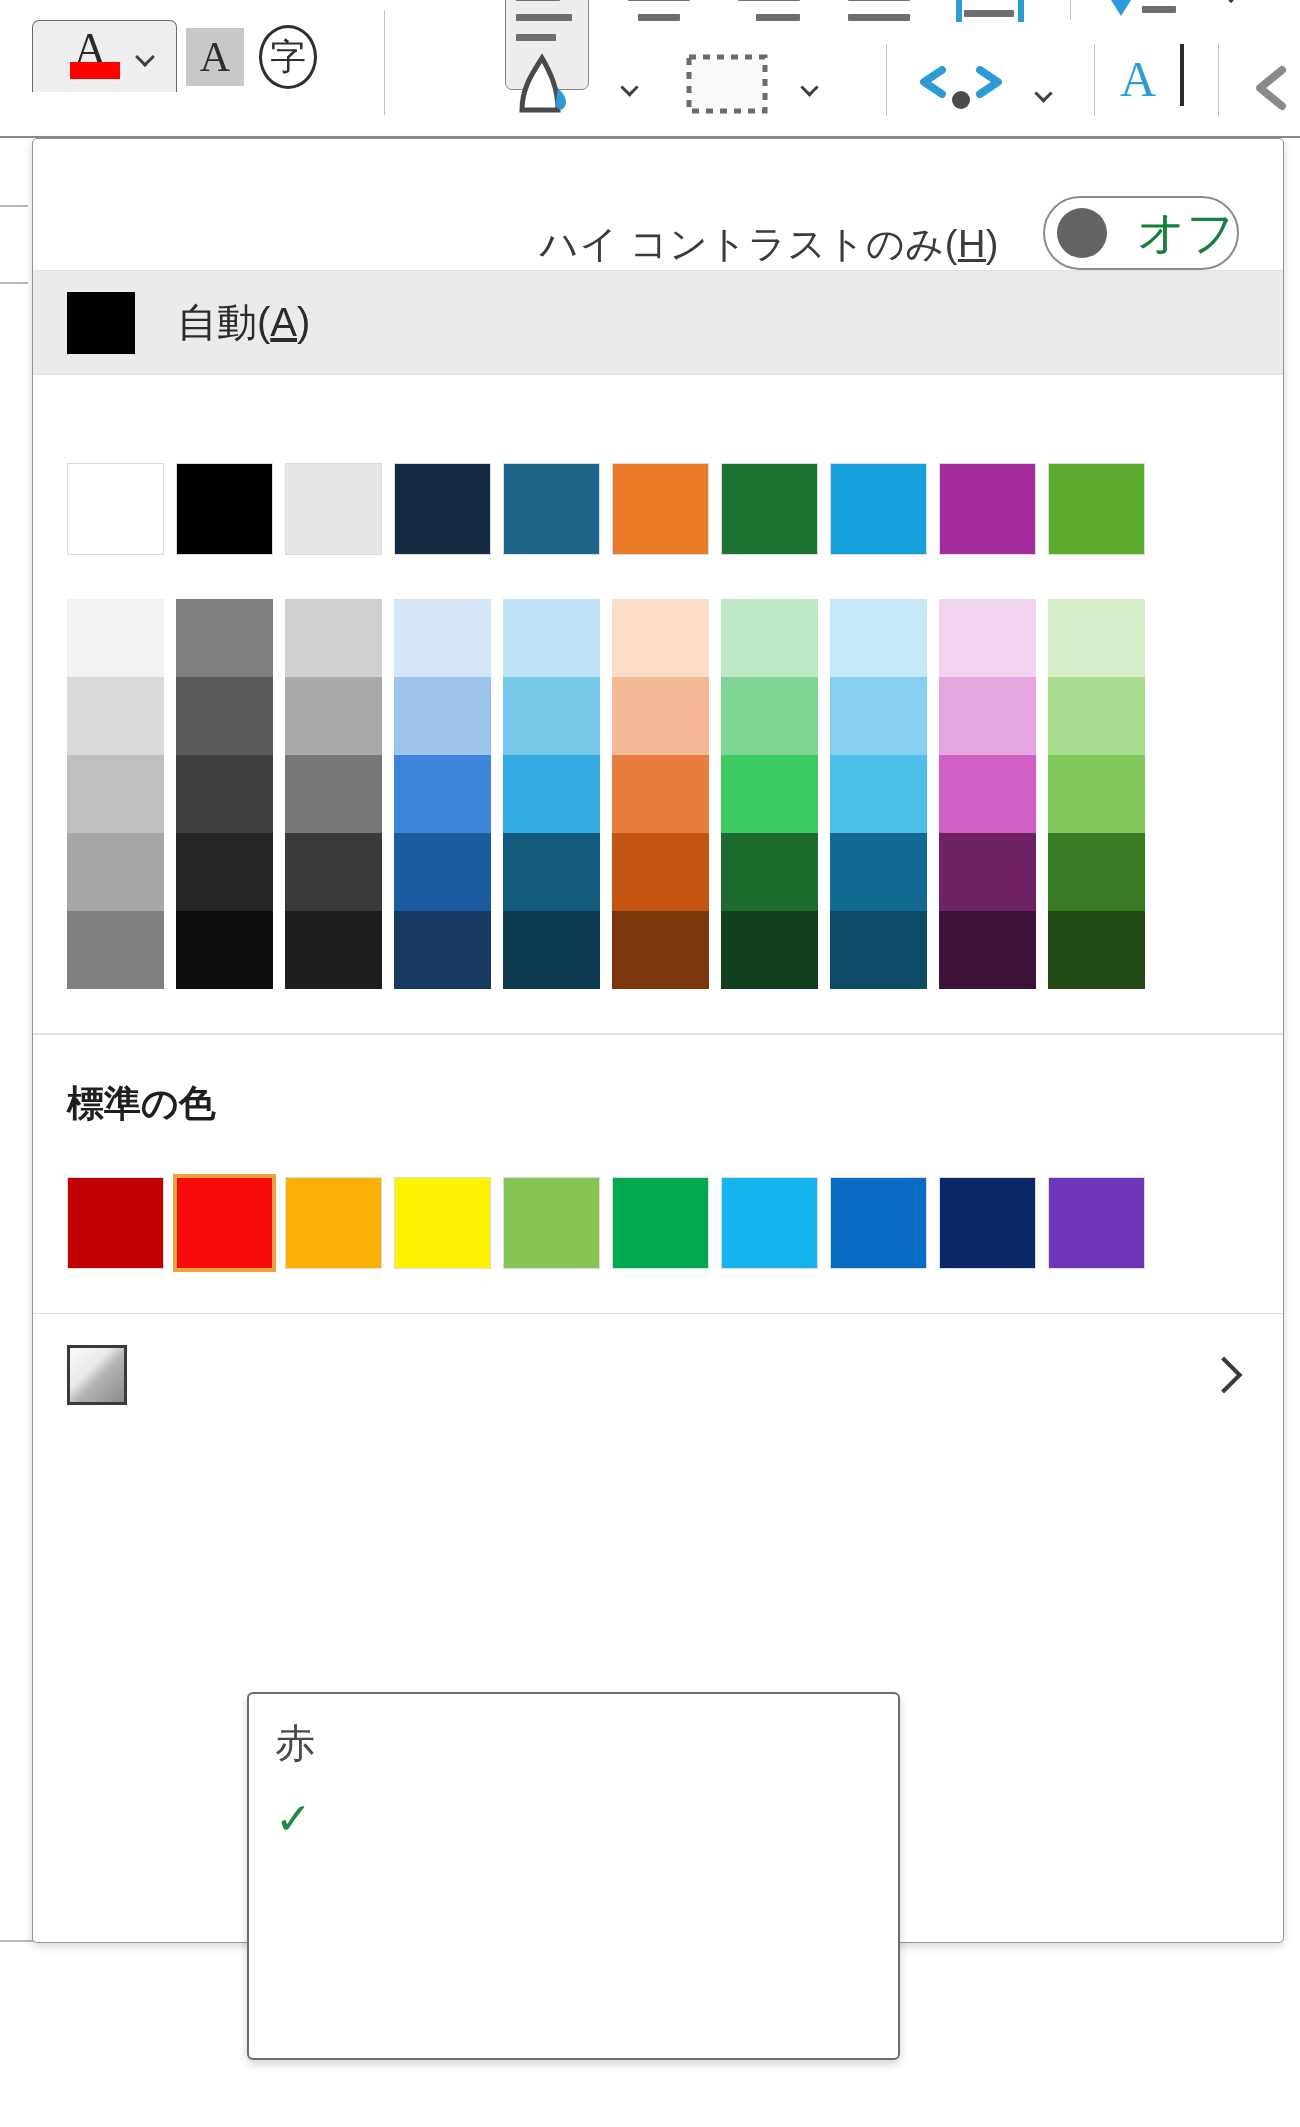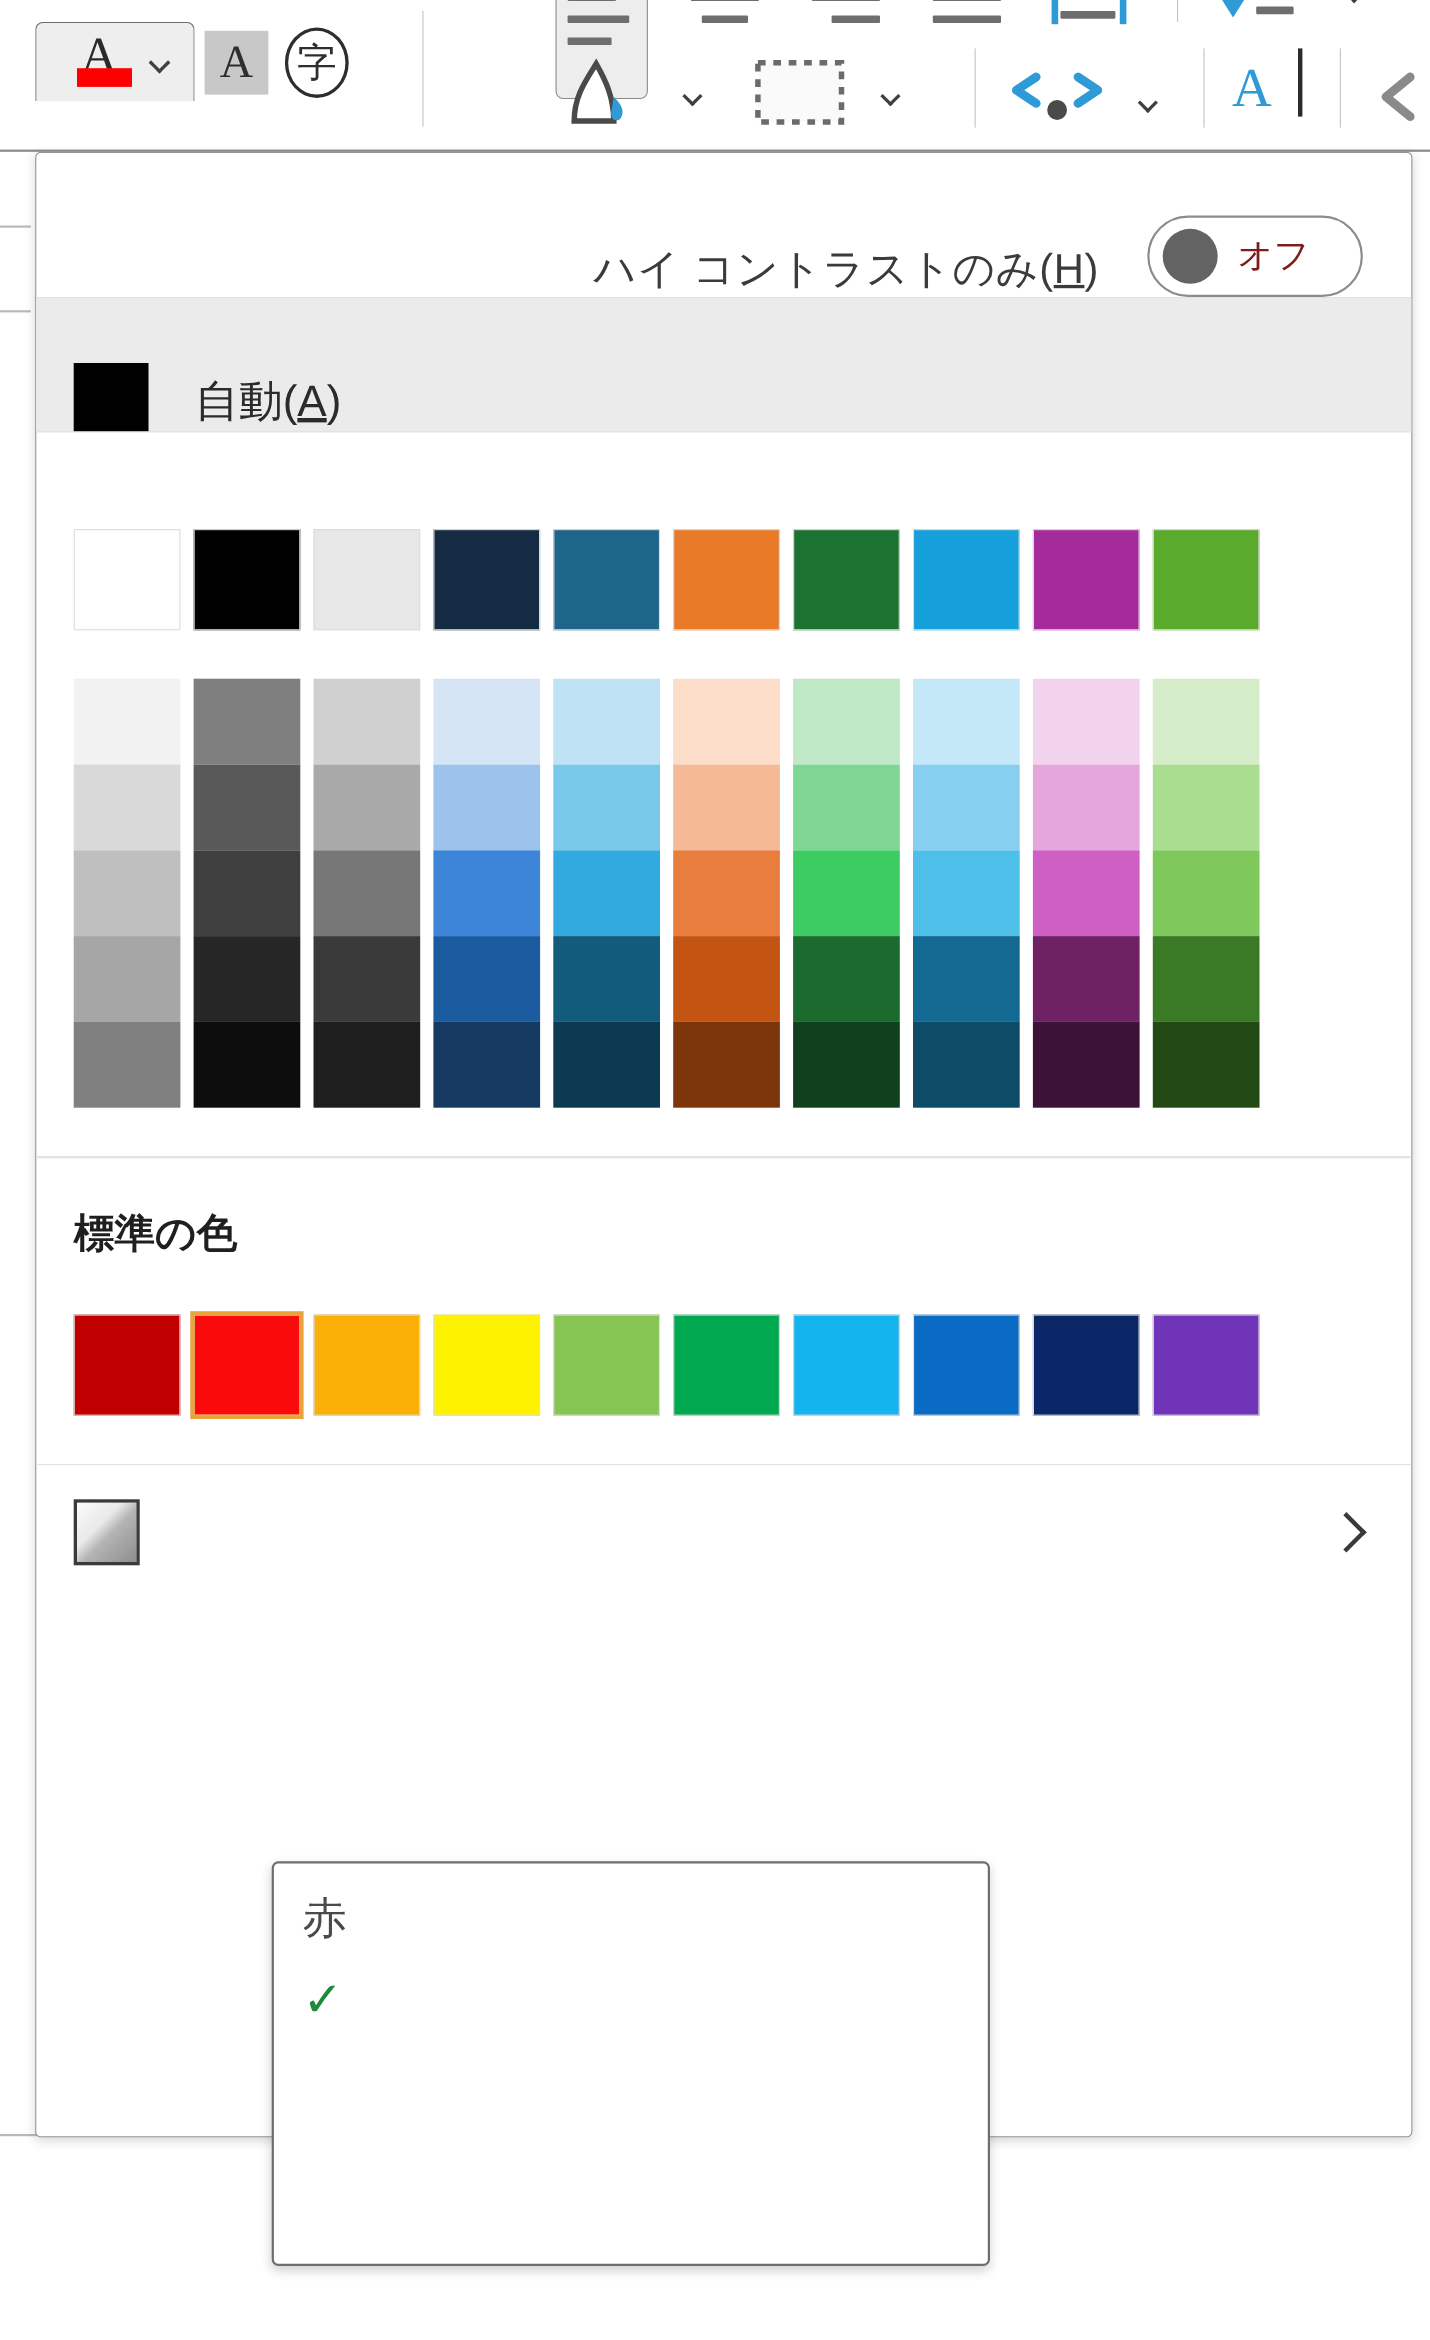--- a/index.html
+++ b/index.html
@@ -164,28 +164,28 @@
     padding-left: 12px; gap: 18px;
     background: #ffffff;
   }
   .toggle .knob {
     width: 50px; height: 50px;
     border-radius: 50%;
     background: #636363;
     flex: none;
   }
   .toggle .tg-state {
-    font-size: 32px; color: #7f1d1d;
+    font-size: 48px; color: #15803d; margin-left: 12px;
   }
 
   
   .auto-row {
-    height: 122px;
+    height: 104px;
     background: #ebebeb;
-    display: flex; align-items: flex-end;
+    display: flex; align-items: center;
     padding-left: 34px; gap: 42px;
     border-bottom: 1.5px solid #e2e2e2;
   }
   .auto-swatch {
     width: 68px; height: 62px;
     background: #000000;
   }
   .auto-label { font-size: 40px; color: #2b2b2b; }
   .auto-label u { text-decoration: underline; }
 

